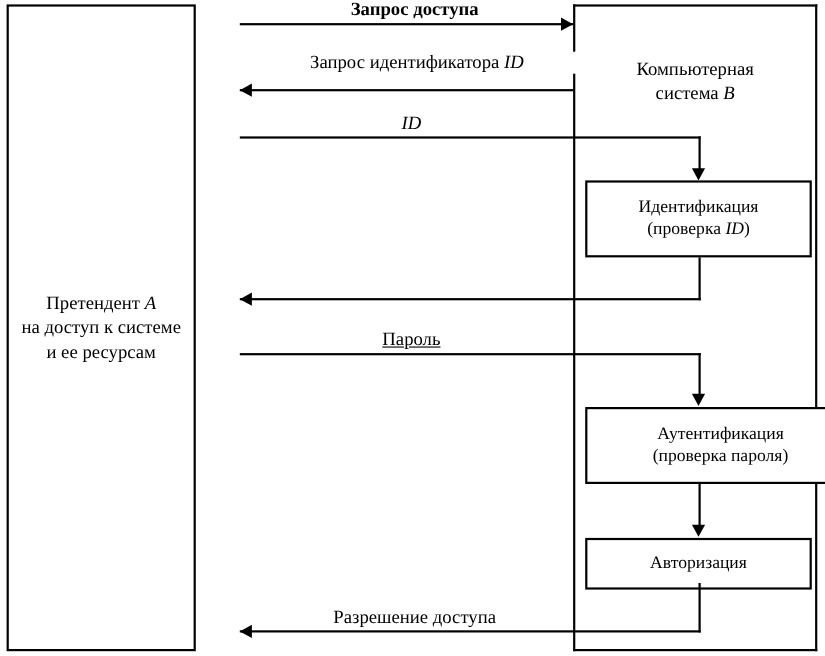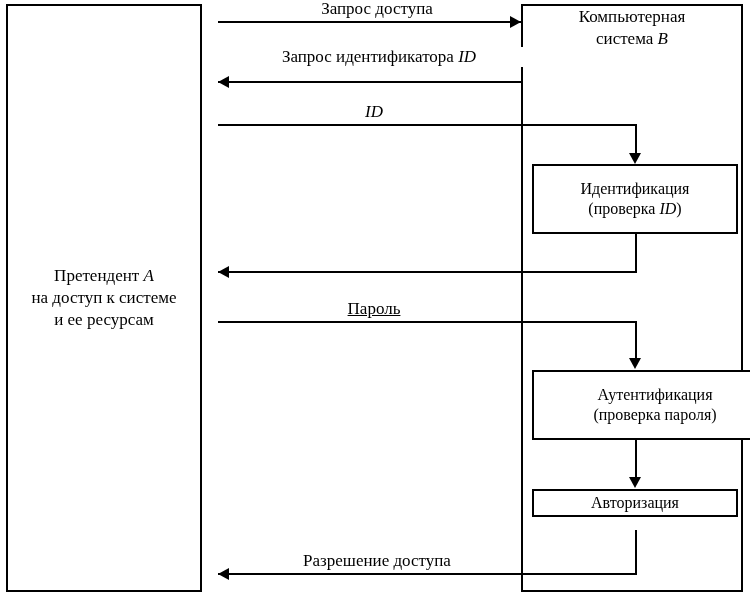--- a/index.html
+++ b/index.html
@@ -27,56 +27,57 @@
     text-align: center;
     line-height: 1.28;
   }
   .box .inner {
     display: block;
     white-space: pre-line;
   }
   #left-party {
     left: 6px;
     top: 4px;
-    width: 196px;
+    width: 172px;
     height: 588px;
     font-size: 17px;
   }
   #right-party {
     left: 521px;
     top: 4px;
     width: 222px;
     height: 588px;
     font-size: 17px;
     align-items: flex-start;
     justify-content: center;
     border-bottom: none;
   }
   #right-party .inner {
+    padding-top: 46px;
   }
   .proc {
     font-size: 16px;
   }
   #proc-ident {
     left: 532px;
     top: 164px;
     width: 206px;
     height: 70px;
   }
   #proc-auth {
     left: 532px;
     top: 370px;
     width: 246px;
     height: 70px;
   }
   #proc-authz {
     left: 532px;
     top: 489px;
     width: 206px;
-    height: 28px;
+    height: 47px;
   }
   
   .wall {
     position: absolute;
     background: #000000;
   }
   
   .msg-line {
     position: absolute;
     height: 2px;
@@ -127,21 +128,21 @@
   </div>
 
   <div class="box" id="right-party">
     <span class="inner">Компьютерная<br>система <i>B</i></span>
   </div>
 
   <div class="wall" style="left:521px; top:590px; width:222px; height:2px;"></div>
 
   <div class="msg-line" style="left:218px; top:21px; width:303px;"></div>
   <div class="arrow arrow-right" style="left:510px; top:16px;"></div>
-  <div class="msg-label" style="left:248px; top:-1px; width:250px;">Запрос доступа</div>
+  <div class="msg-label" style="left:248px; top:-1px; width:250px;font-weight:bold;">Запрос доступа</div>
 
   <div class="msg-line" style="left:218px; top:81px; width:303px;"></div>
   <div class="arrow arrow-left" style="left:218px; top:76px;"></div>
   <div class="msg-label" style="left:230px; top:47px; width:290px;"><span>Запрос идентификатора <i>ID</i></span></div>
 
   <div class="msg-line" style="left:218px; top:124px; width:419px;"></div>
   <div class="v-line" style="left:635px; top:124px; height:30px;"></div>
   <div class="arrow-down" style="left:629px; top:153px;"></div>
   <div class="msg-label" style="left:310px; top:102px; width:120px; font-style:italic;">ID</div>
 

